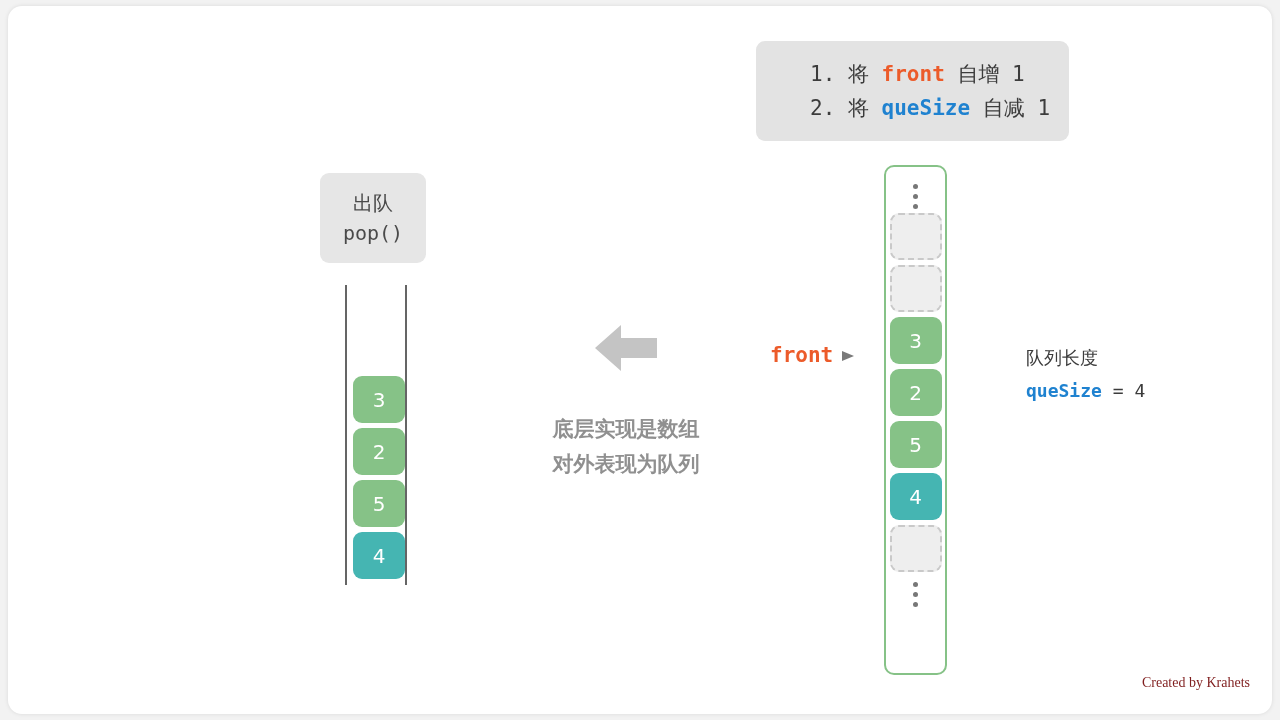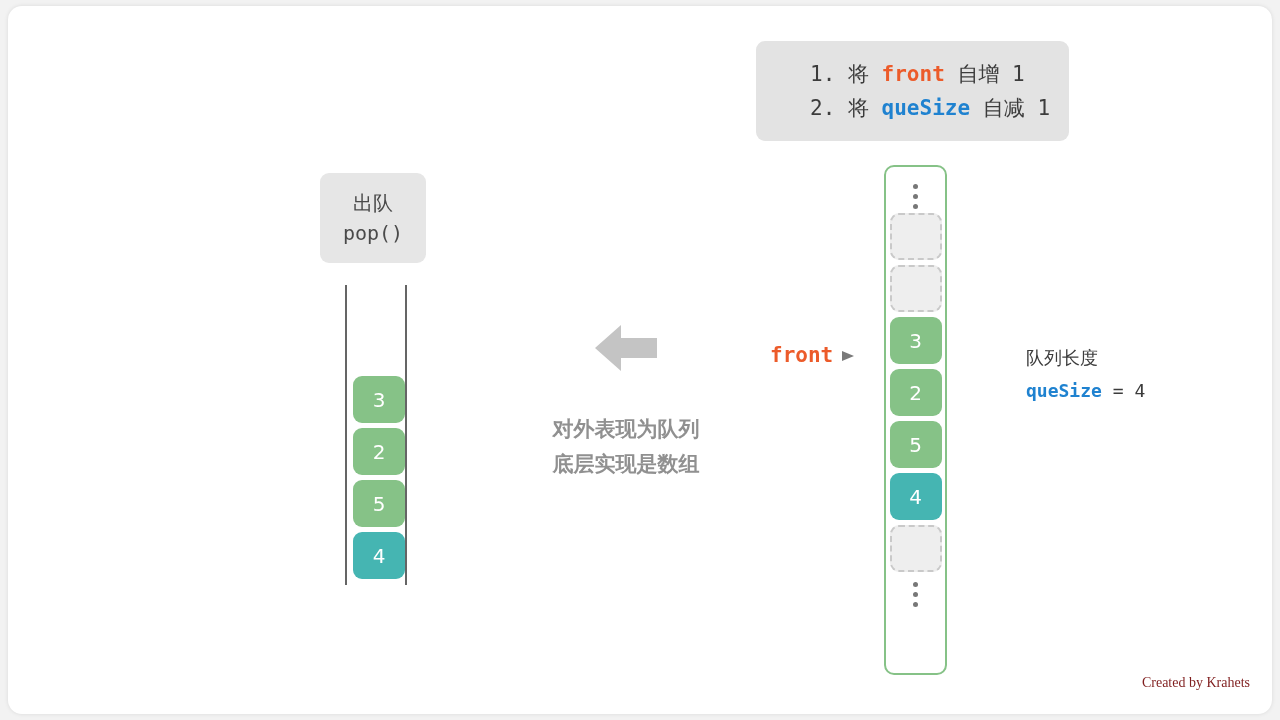--- a/index.html
+++ b/index.html
@@ -294,22 +294,22 @@
       </div>
   </div>
 
   <div class="big-arrow">
     <svg width="62" height="48" viewBox="0 0 62 48">
       <polygon points="0,24 26,1 26,14 62,14 62,34 26,34 26,47" fill="#c4c4c4"></polygon>
     </svg>
   </div>
 
   <div class="caption">
+    <div>底层实现是数组</div>
     <div>对外表现为队列</div>
-    <div>底层实现是数组</div>
   </div>
 
   <div class="front-label">
     <span class="front-text">front</span>
     <span class="front-marker">
       <svg width="14" height="14" viewBox="0 0 14 14">
         <polygon points="1,2 13,7 1,12" fill="#7a7a7a"></polygon>
       </svg>
     </span>
   </div>

